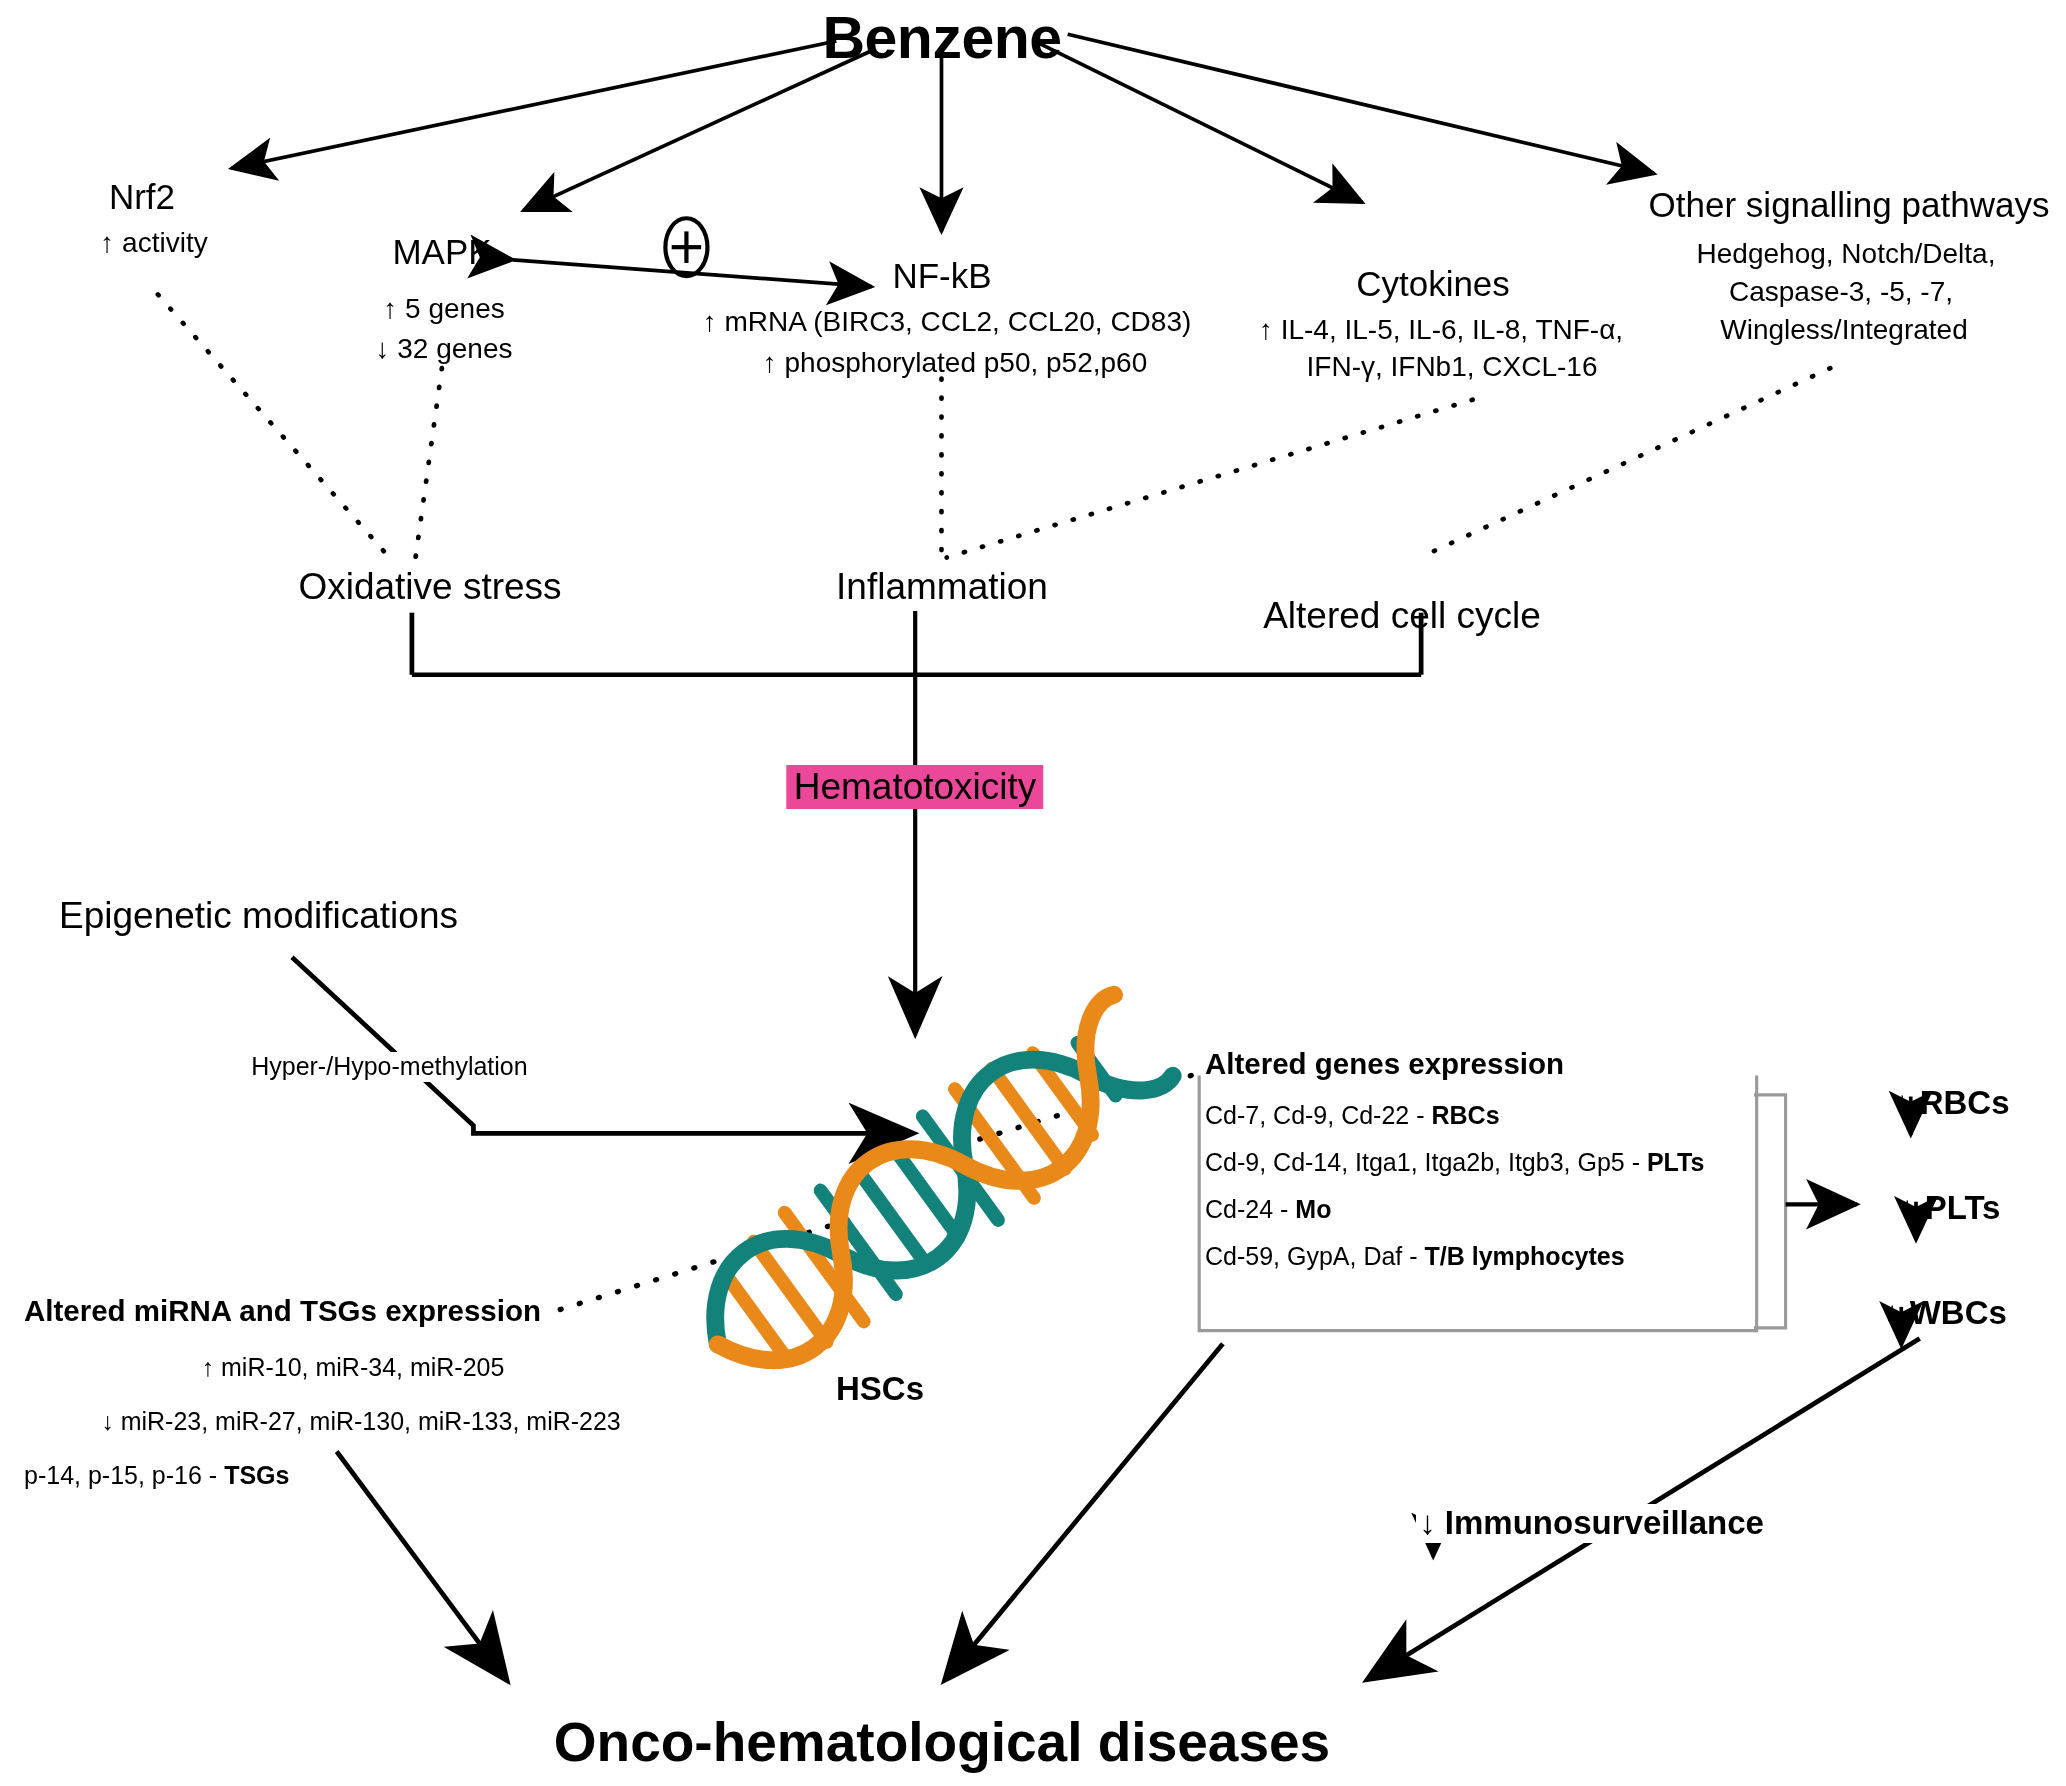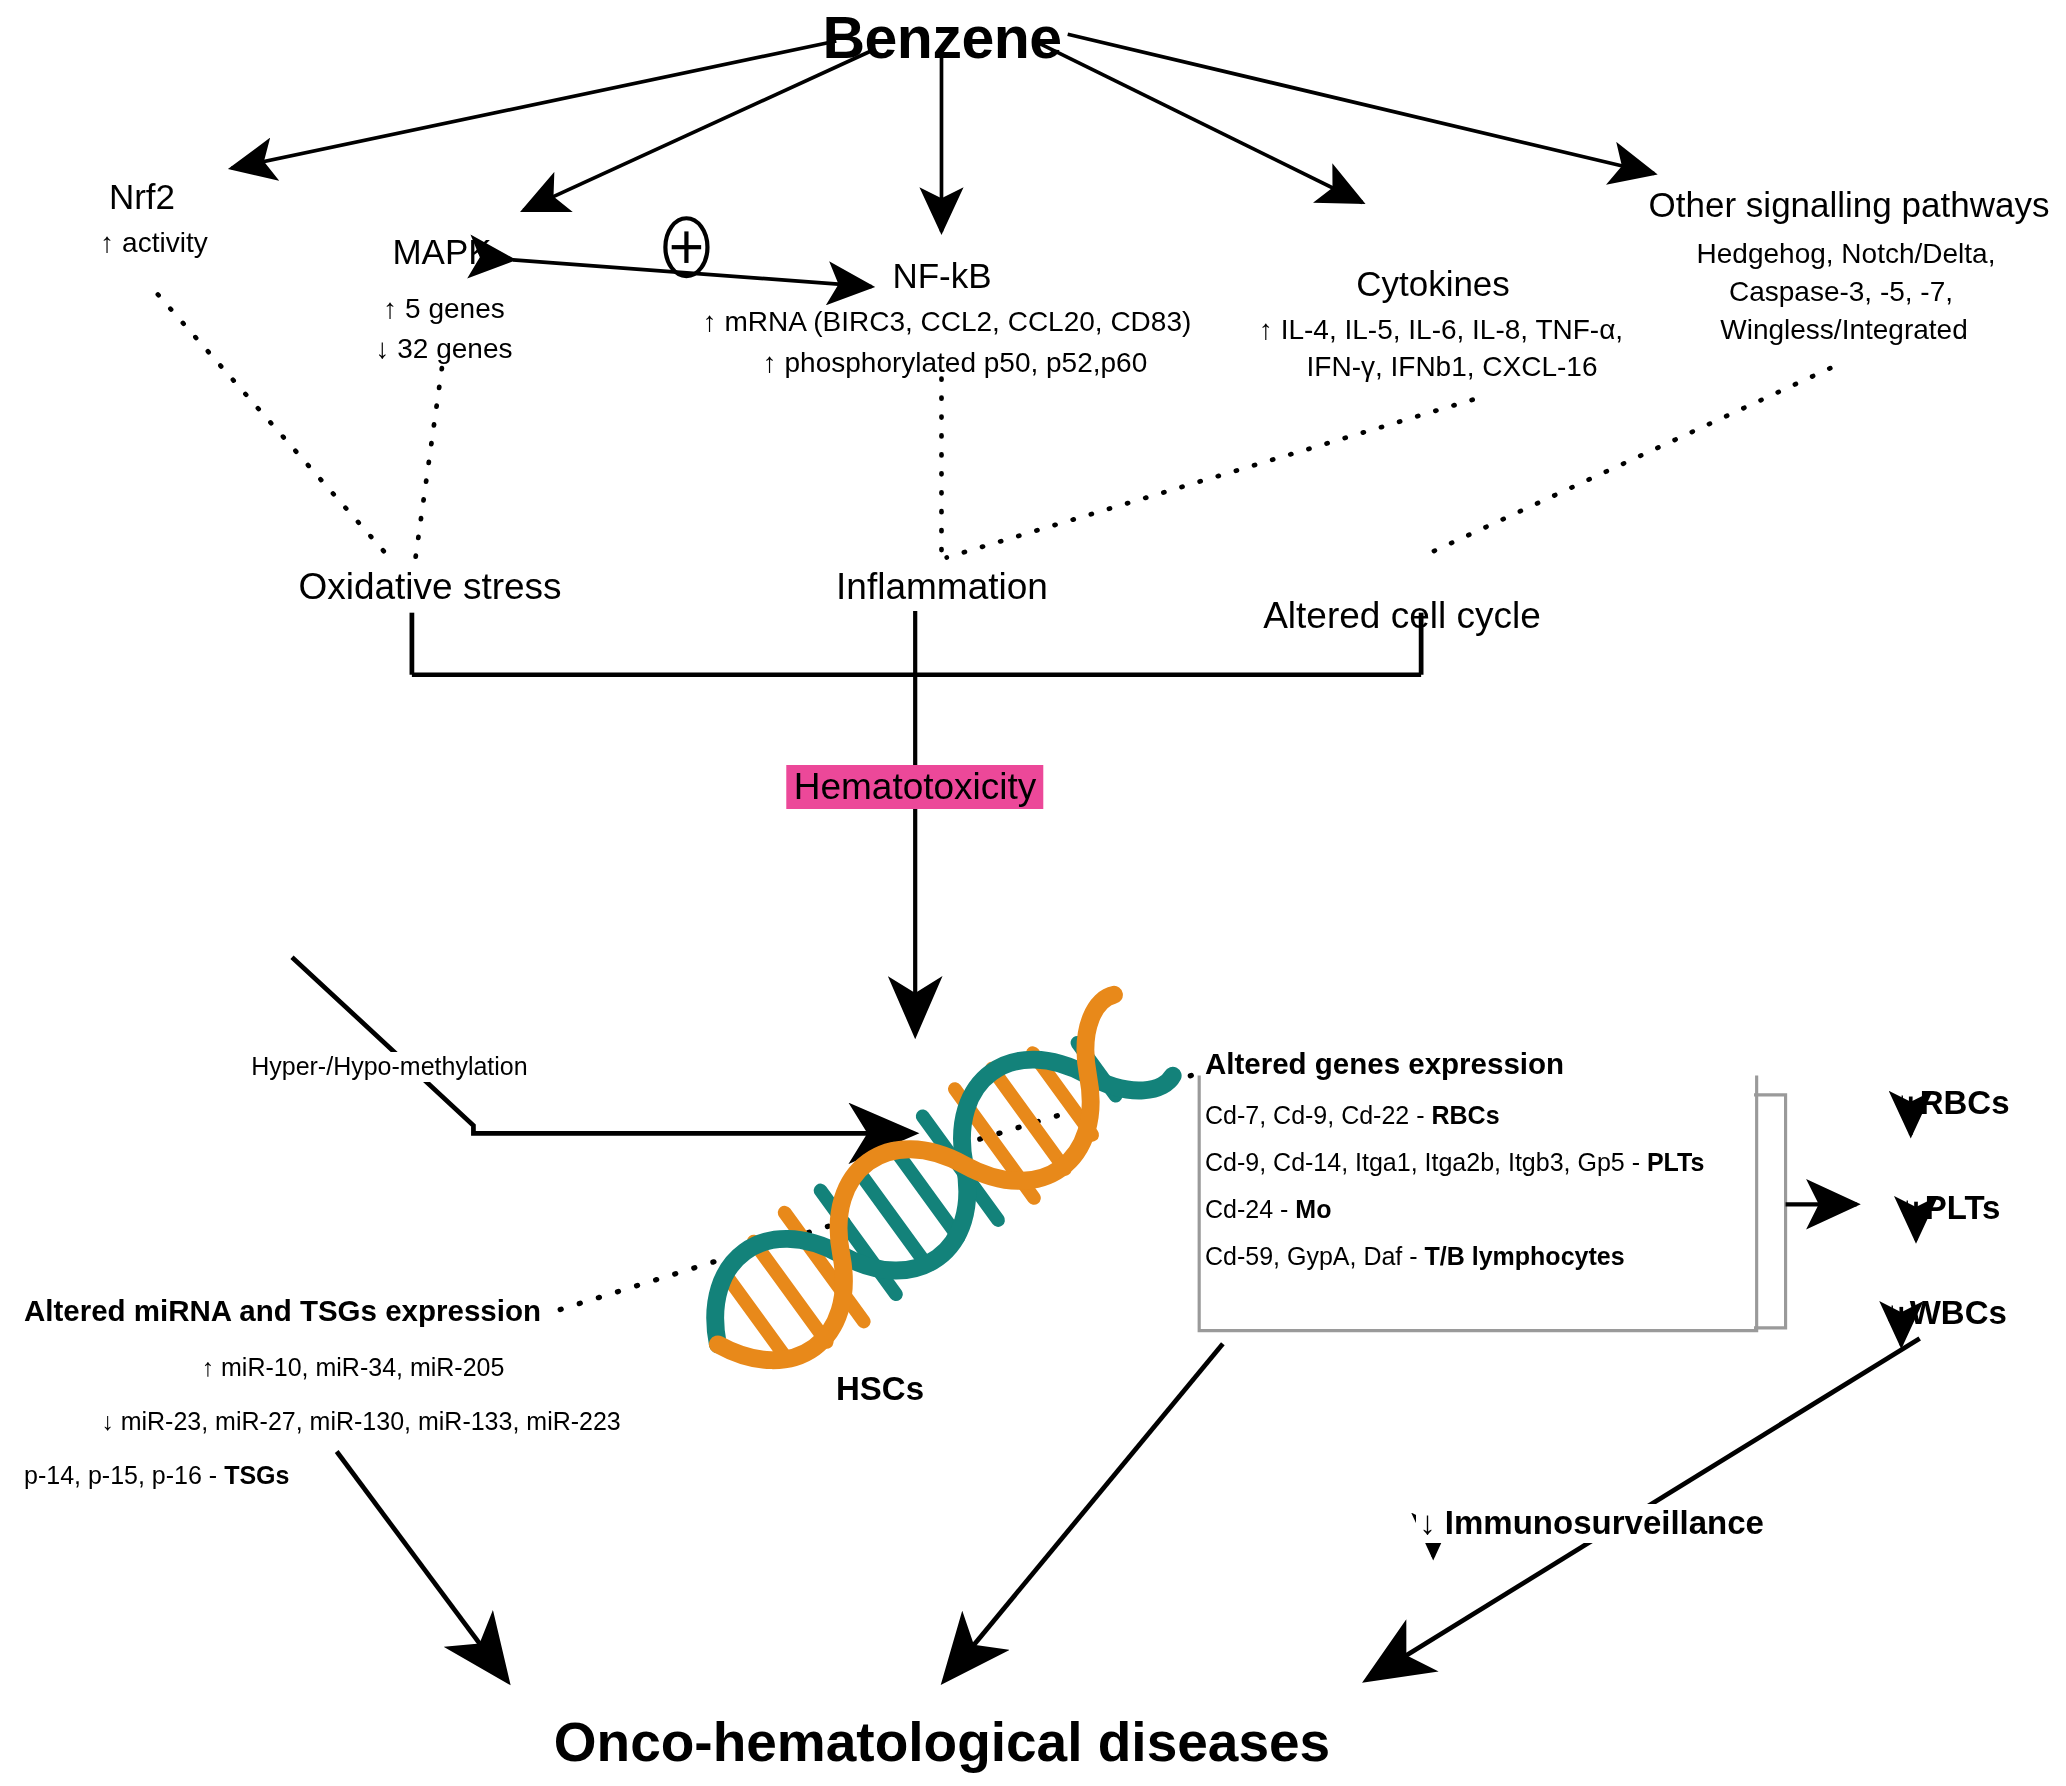--- a/index.html
+++ b/index.html
@@ -147,20 +147,21 @@
   <div class="lbl ctr t-sub" style="left:1846px;top:237px;">Hedgehog, Notch/Delta,</div>
   <div class="lbl ctr t-sub" style="left:1841px;top:275px;">Caspase-3, -5, -7,</div>
   <div class="lbl ctr t-sub" style="left:1844px;top:313px;">Wingless/Integrated</div>
 
   <div class="lbl ctr t-heavy" style="left:430px;top:565px;">Oxidative stress</div>
   <div class="lbl ctr t-heavy" style="left:942px;top:565px;">Inflammation</div>
   <div class="lbl ctr t-heavy" style="left:1402px;top:594px;">Altered cell cycle</div>
 
   <div class="lbl ctr t-heavy" style="left:915px;top:765px;background:#ec4899;padding:0 7.4px;">Hematotoxicity</div>
 
+  <div class="lbl t-heavy" style="left:59px;top:894px;">Epigenetic modifications</div>
   <div class="lbl t-small" style="left:247px;top:1052px;background:#fff;padding:0 4.2px;">Hyper-/Hypo-methylation</div>
 
   <div class="lbl t-hsc" style="left:836px;top:1330px;margin-top:40px;">HSCs</div>
 
   <div style="position:absolute;left:1205px;top:1047px;width:558px;">
     <div class="t-smallb" style="font-size:29.5px;margin-bottom:20px;">Altered genes expression</div>
     <div style="margin-bottom:18px;">
       <span class="t-small">Cd-7, Cd-9, Cd-22 - </span><span class="t-smallb">RBCs</span>
     </div>
     <div style="margin-bottom:18px;">

